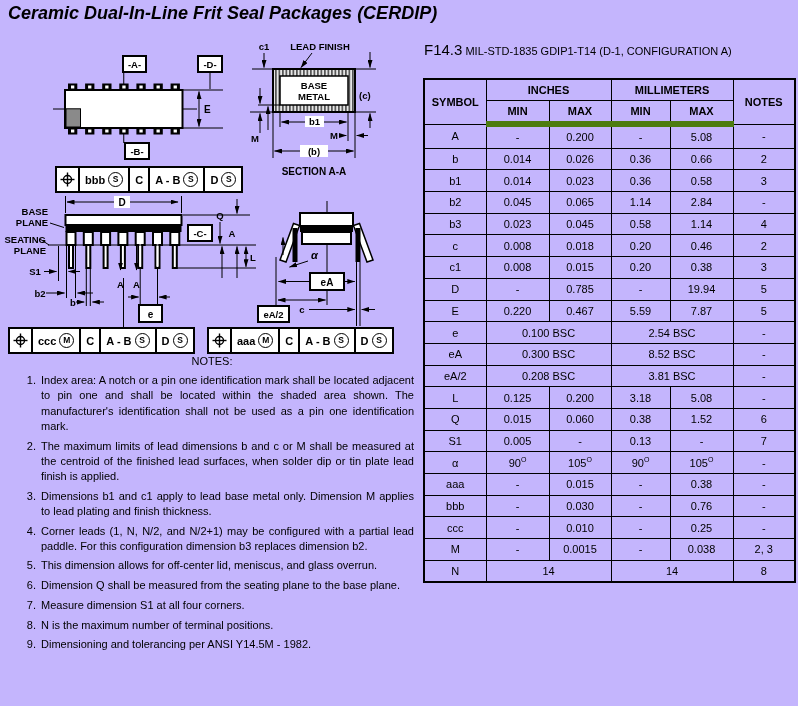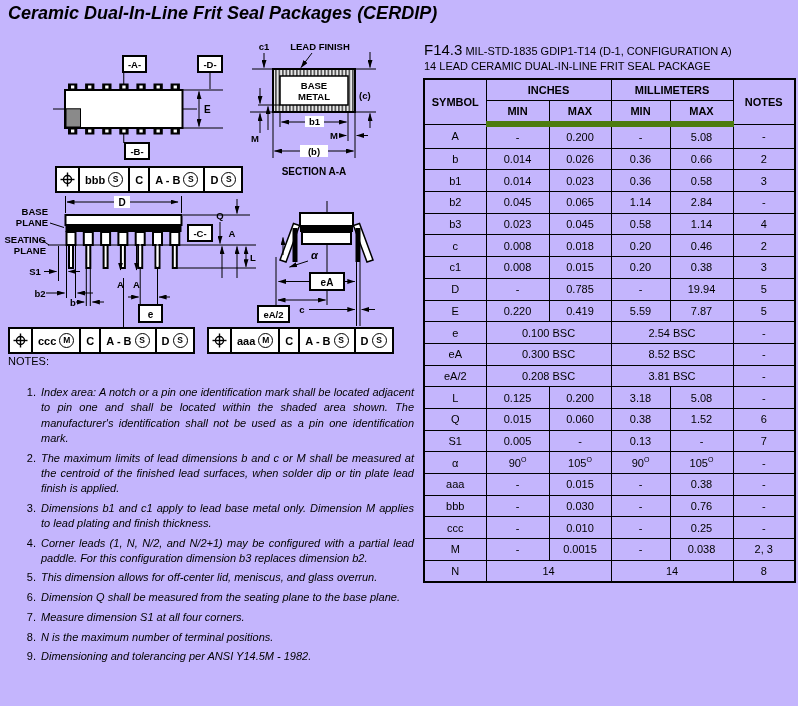--- a/index.html
+++ b/index.html
@@ -9,24 +9,24 @@
   .fig-head{position:absolute;left:424px;top:42px;width:372px;font-weight:normal;font-size:11px;line-height:15px;}
   .fig-head .fno{font-size:15px;}
   table.dim{position:absolute;left:423px;top:78px;border-collapse:collapse;table-layout:fixed;
             width:371px;font-size:11px;text-align:center;border:2px solid #000;}
   table.dim th,table.dim td{border:1px solid #000;padding:0;font-weight:normal;height:20.7px;}
   table.dim thead th{font-weight:bold;height:20px;}
   table.dim thead tr:last-child th{border-bottom:6px solid #4d7c0f;}
   table.dim sup{font-size:7px;vertical-align:super;}
   .rev{position:absolute;left:423px;top:559px;width:371px;text-align:right;font-size:11px;}
   .notes{position:absolute;left:8px;top:354px;width:408px;font-size:11px;line-height:15.2px;}
-  .notes-heading{margin-bottom:16px;}
+  .notes-heading{margin-bottom:4px;text-align:center;}
   .note-item{display:flex;margin-bottom:4.5px;}
   .note-num{width:28px;text-align:right;padding-right:5px;flex:none;}
-  .note-text{flex:1;text-align:justify;padding-right:2px;font-style:italic;}
+  .note-text{flex:1;text-align:justify;padding-right:2px;}
   svg.draw{position:absolute;}
   svg.draw text{font:bold 9.5px "Liberation Sans",sans-serif;fill:#000;}
   svg.draw text.t10{font-size:10px;}
   svg.draw text.it{font-style:italic;font-size:11px;font-weight:bold;}
   .db{fill:#fff;stroke:#000;stroke-width:2;}
   .db15{fill:#fff;stroke:#000;stroke-width:1.5;}
   .thin{stroke:#000;stroke-width:1;fill:none;}
   .dim-l{stroke:#000;stroke-width:1;fill:none;}
   .wbg{fill:#fff;stroke:none;}
   .fcf{position:absolute;display:flex;align-items:stretch;border:2px solid #000;height:23px;background:#fff;}
@@ -299,21 +299,20 @@
       </span>
     <span class="fcf-cell">
         <span>D</span>
         <span class="circ">S</span>
       </span>
   </div>
 
   <div class="fig-head">
     <div><span class="fno">F14.3</span>
       <span>MIL-STD-1835 GDIP1-T14 (D-1, CONFIGURATION A)</span></div>
-    <div>14 LEAD CERAMIC DUAL-IN-LINE FRIT SEAL PACKAGE</div>
   </div>
 
   <table class="dim">
     <colgroup>
         <col style="width:62px">
         <col style="width:63px">
         <col style="width:62px">
         <col style="width:59px">
         <col style="width:63px">
         <col style="width:62px">
@@ -393,21 +392,21 @@
           <td>D</td>
           <td>-</td>
           <td>0.785</td>
           <td>-</td>
           <td>19.94</td>
           <td>5</td>
         </tr>
         <tr>
           <td>E</td>
           <td>0.220</td>
-          <td>0.419</td>
+          <td>0.467</td>
           <td>5.59</td>
           <td>7.87</td>
           <td>5</td>
         </tr>
         <tr>
           <td>e</td>
           <td colspan="2">0.100 BSC</td>
           <td colspan="2">2.54 BSC</td>
           <td>-</td>
         </tr>

